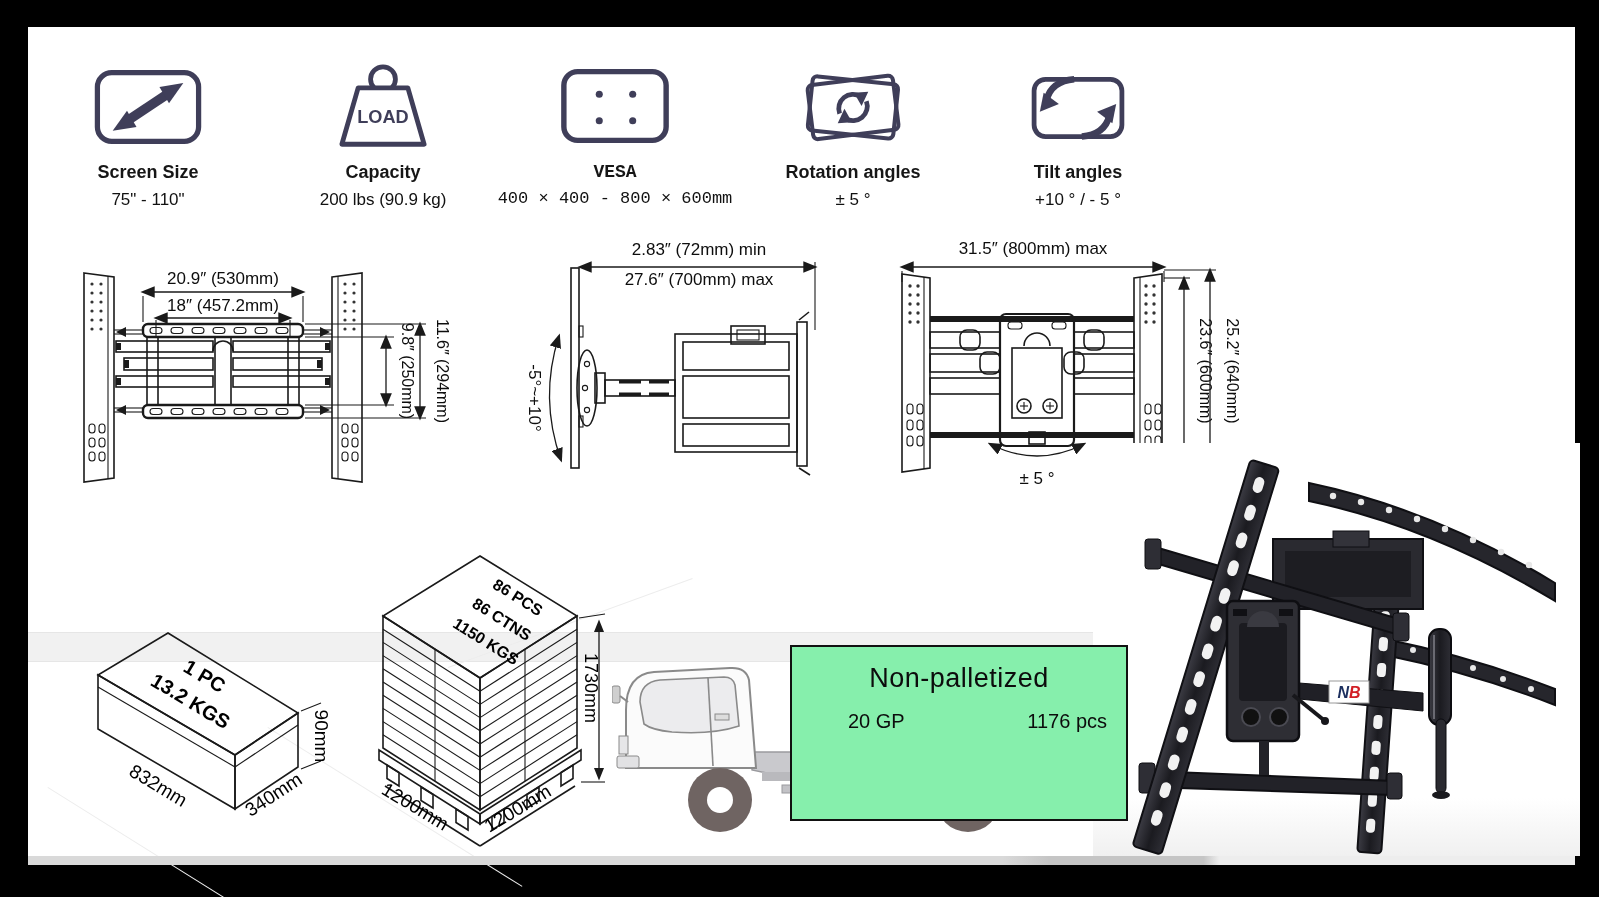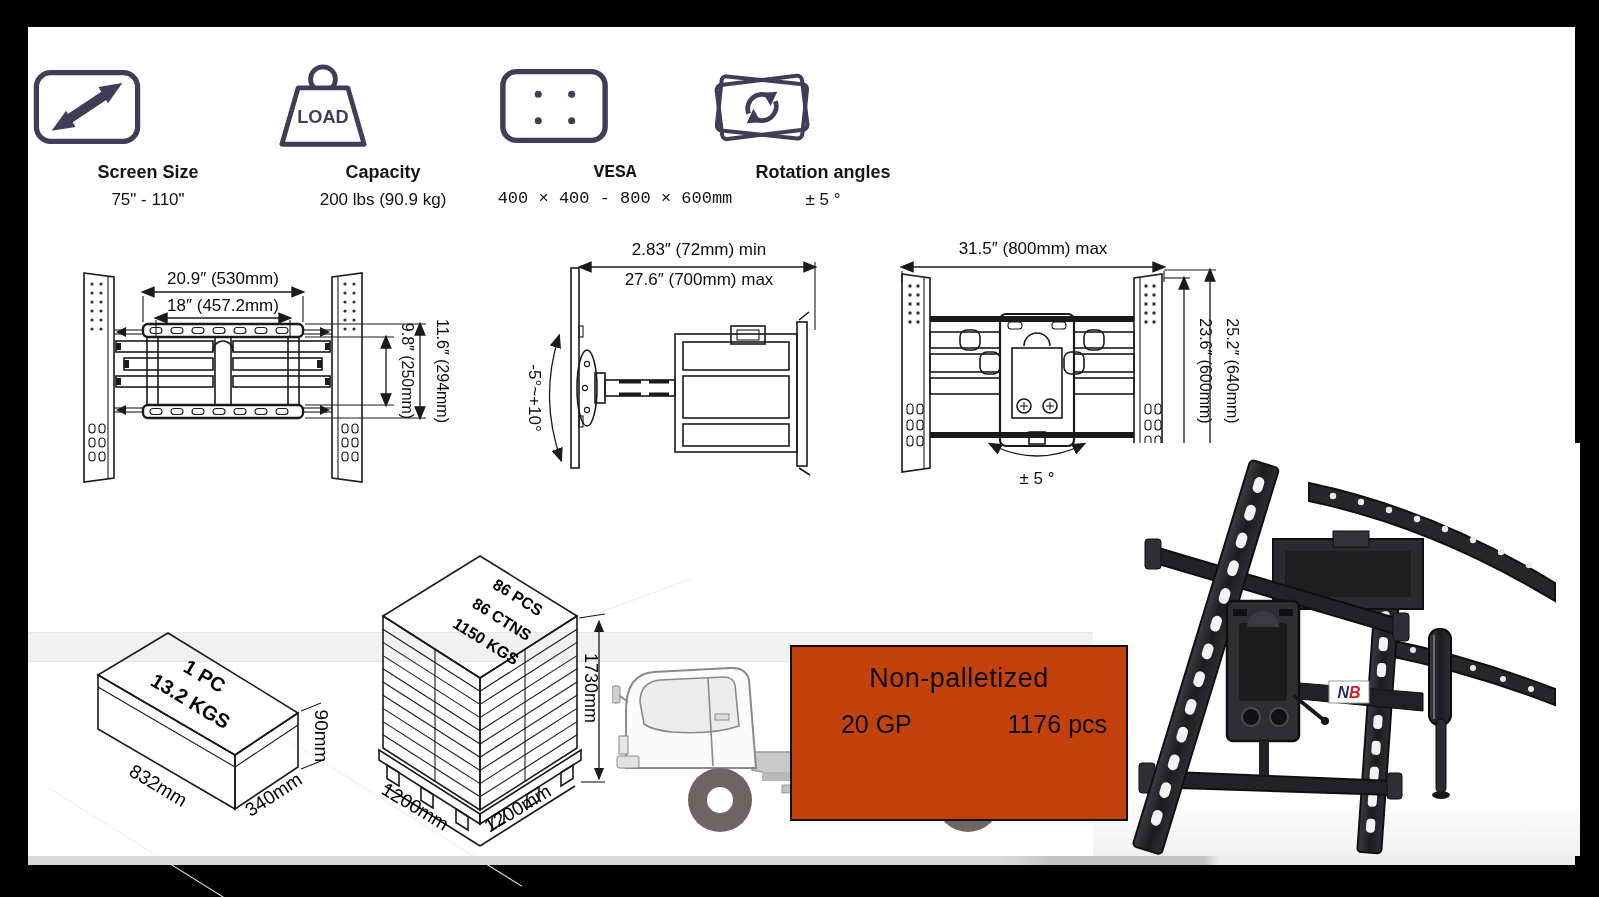--- a/index.html
+++ b/index.html
@@ -6,37 +6,37 @@
   .stage{position:relative;width:1599px;height:897px;background:#000;overflow:hidden;
          font-family:"Liberation Sans",sans-serif;color:#111;}
   .card{position:absolute;left:28px;top:27px;width:1547px;height:829px;background:#fff;}
   .wall-band{position:absolute;left:0;top:605px;width:1110px;height:28px;background:#f1f1f1;
              border-top:1px solid #e6e6e6;border-bottom:1px solid #e6e6e6;}
   .tile-line{position:absolute;height:1px;background:#ededed;transform-origin:left top;}
   .floor-strip{position:absolute;left:28px;top:856px;width:1547px;height:9px;
     background:linear-gradient(to right,#d9d9d9 0%,#d9d9d9 63%,#c5c5c5 66%,#c5c5c5 76%,#ededed 77%,#ededed 100%);}
   
   .spec{position:absolute;top:36px;width:240px;text-align:center;}
-  .spec .icon{height:86px;display:flex;align-items:center;justify-content:flex-start;}
+  .spec .icon{height:86px;display:flex;align-items:center;justify-content:center;}
   .spec .lbl{font-size:18px;font-weight:bold;color:#161616;margin-top:13px;}
   .spec .val{font-size:17px;color:#111;margin-top:7px;}
   
   svg text{font-family:"Liberation Sans",sans-serif;}
   .ln{stroke:#1a1a1a;stroke-width:1.6;fill:none;}
   .thin{stroke:#1a1a1a;stroke-width:1.1;fill:none;}
   .dimln{stroke:#1a1a1a;stroke-width:1.3;fill:none;}
   .dimtx{font-size:17px;fill:#0d0d0d;}
   .dimtx2{font-size:16px;fill:#0d0d0d;}
   .holefill{fill:#333;}
   
-  .sign{position:absolute;left:762px;top:618px;width:334px;height:172px;background:#c2410c;
+  .sign{position:absolute;left:762px;top:618px;width:334px;height:172px;background:#86efac;
         border:2px solid #111;z-index:5;}
   .sign .title{text-align:center;font-size:27px;color:#0c0c0c;margin-top:16px;letter-spacing:.5px;}
   .sign .rows{margin-top:14px;}
-  .sign .row{display:flex;font-size:25px;color:#0c0c0c;margin-top:16px;padding-left:18px;}
+  .sign .row{display:flex;font-size:20px;color:#0c0c0c;margin-top:16px;padding-left:18px;}
   .sign .c1{width:42%;text-align:center;}
   .sign .c2{width:52%;text-align:right;}
 </style>
 </head>
 <body>
 
 <div class="stage">
   <div class="card">
     <div class="wall-band"></div>
     <div class="tile-line" style="left:20px;top:760px;width:260px;transform:rotate(32deg);"></div>
@@ -75,39 +75,52 @@
           <circle cx="44" cy="30" r="3.6" fill="#3f3e59"></circle>
             <circle cx="78" cy="30" r="3.6" fill="#3f3e59"></circle>
           <circle cx="44" cy="57" r="3.6" fill="#3f3e59"></circle>
             <circle cx="78" cy="57" r="3.6" fill="#3f3e59"></circle>
         </svg>
       </div>
       <div class="lbl">VESA</div>
       <div class="val">400 × 400 - 800 × 600mm</div>
     </div>
 
-    <div class="spec" style="left:675px;">
+    <div class="spec" style="left:705px;">
       <div class="icon">
         <svg width="118" height="84" viewBox="0 0 120 88">
           <g transform="rotate(-7 60 45)">
               <rect x="15" y="17" width="90" height="57" rx="5" fill="none" stroke="#3f3e59" stroke-width="4.2"></rect>
             </g>
           <g transform="rotate(6 60 45)">
               <rect x="15" y="17" width="90" height="57" rx="5" fill="none" stroke="#3f3e59" stroke-width="4.2"></rect>
             </g>
           <path d="M46,52 a15,15 0 0 1 22,-18" fill="none" stroke="#3f3e59" stroke-width="5"></path>
           <polygon points="76,29 61,30 69,44" fill="#3f3e59"></polygon>
           <path d="M74,39 a15,15 0 0 1 -22,18" fill="none" stroke="#3f3e59" stroke-width="5"></path>
           <polygon points="44,62 59,61 51,47" fill="#3f3e59"></polygon>
         </svg>
       </div>
       <div class="lbl">Rotation angles</div>
       <div class="val">± 5 °</div>
     </div>
 
+    <div class="spec" style="left:930px;">
+      <div class="icon">
+        <svg width="118" height="84" viewBox="0 0 120 88">
+          <rect x="14" y="16" width="92" height="60" rx="12" fill="none" stroke="#3f3e59" stroke-width="5"></rect>
+          <path d="M56,16 Q32,18 27,38" fill="none" stroke="#3f3e59" stroke-width="7"></path>
+          <polygon points="20,50 24,30 40,42" fill="#3f3e59"></polygon>
+          <path d="M64,76 Q88,74 93,54" fill="none" stroke="#3f3e59" stroke-width="7"></path>
+          <polygon points="100,42 96,62 80,50" fill="#3f3e59"></polygon>
+        </svg>
+      </div>
+      <div class="lbl">Tilt angles</div>
+      <div class="val">+10 ° / - 5 °</div>
+    </div>
 
 
     <svg style="position:absolute;left:40px;top:219px;" width="405" height="252" viewBox="0 0 405 252">
       <defs>
           <marker id="arrD1" orient="auto-start-reverse" markerWidth="11" markerHeight="9" refX="9" refY="4.5">
         <path d="M0,0 L11,4.5 L0,9 z" fill="#1a1a1a"></path>
           </marker>
         </defs>
 
       <polygon class="ln" points="16,27 46,31 46,232 16,236"></polygon>

